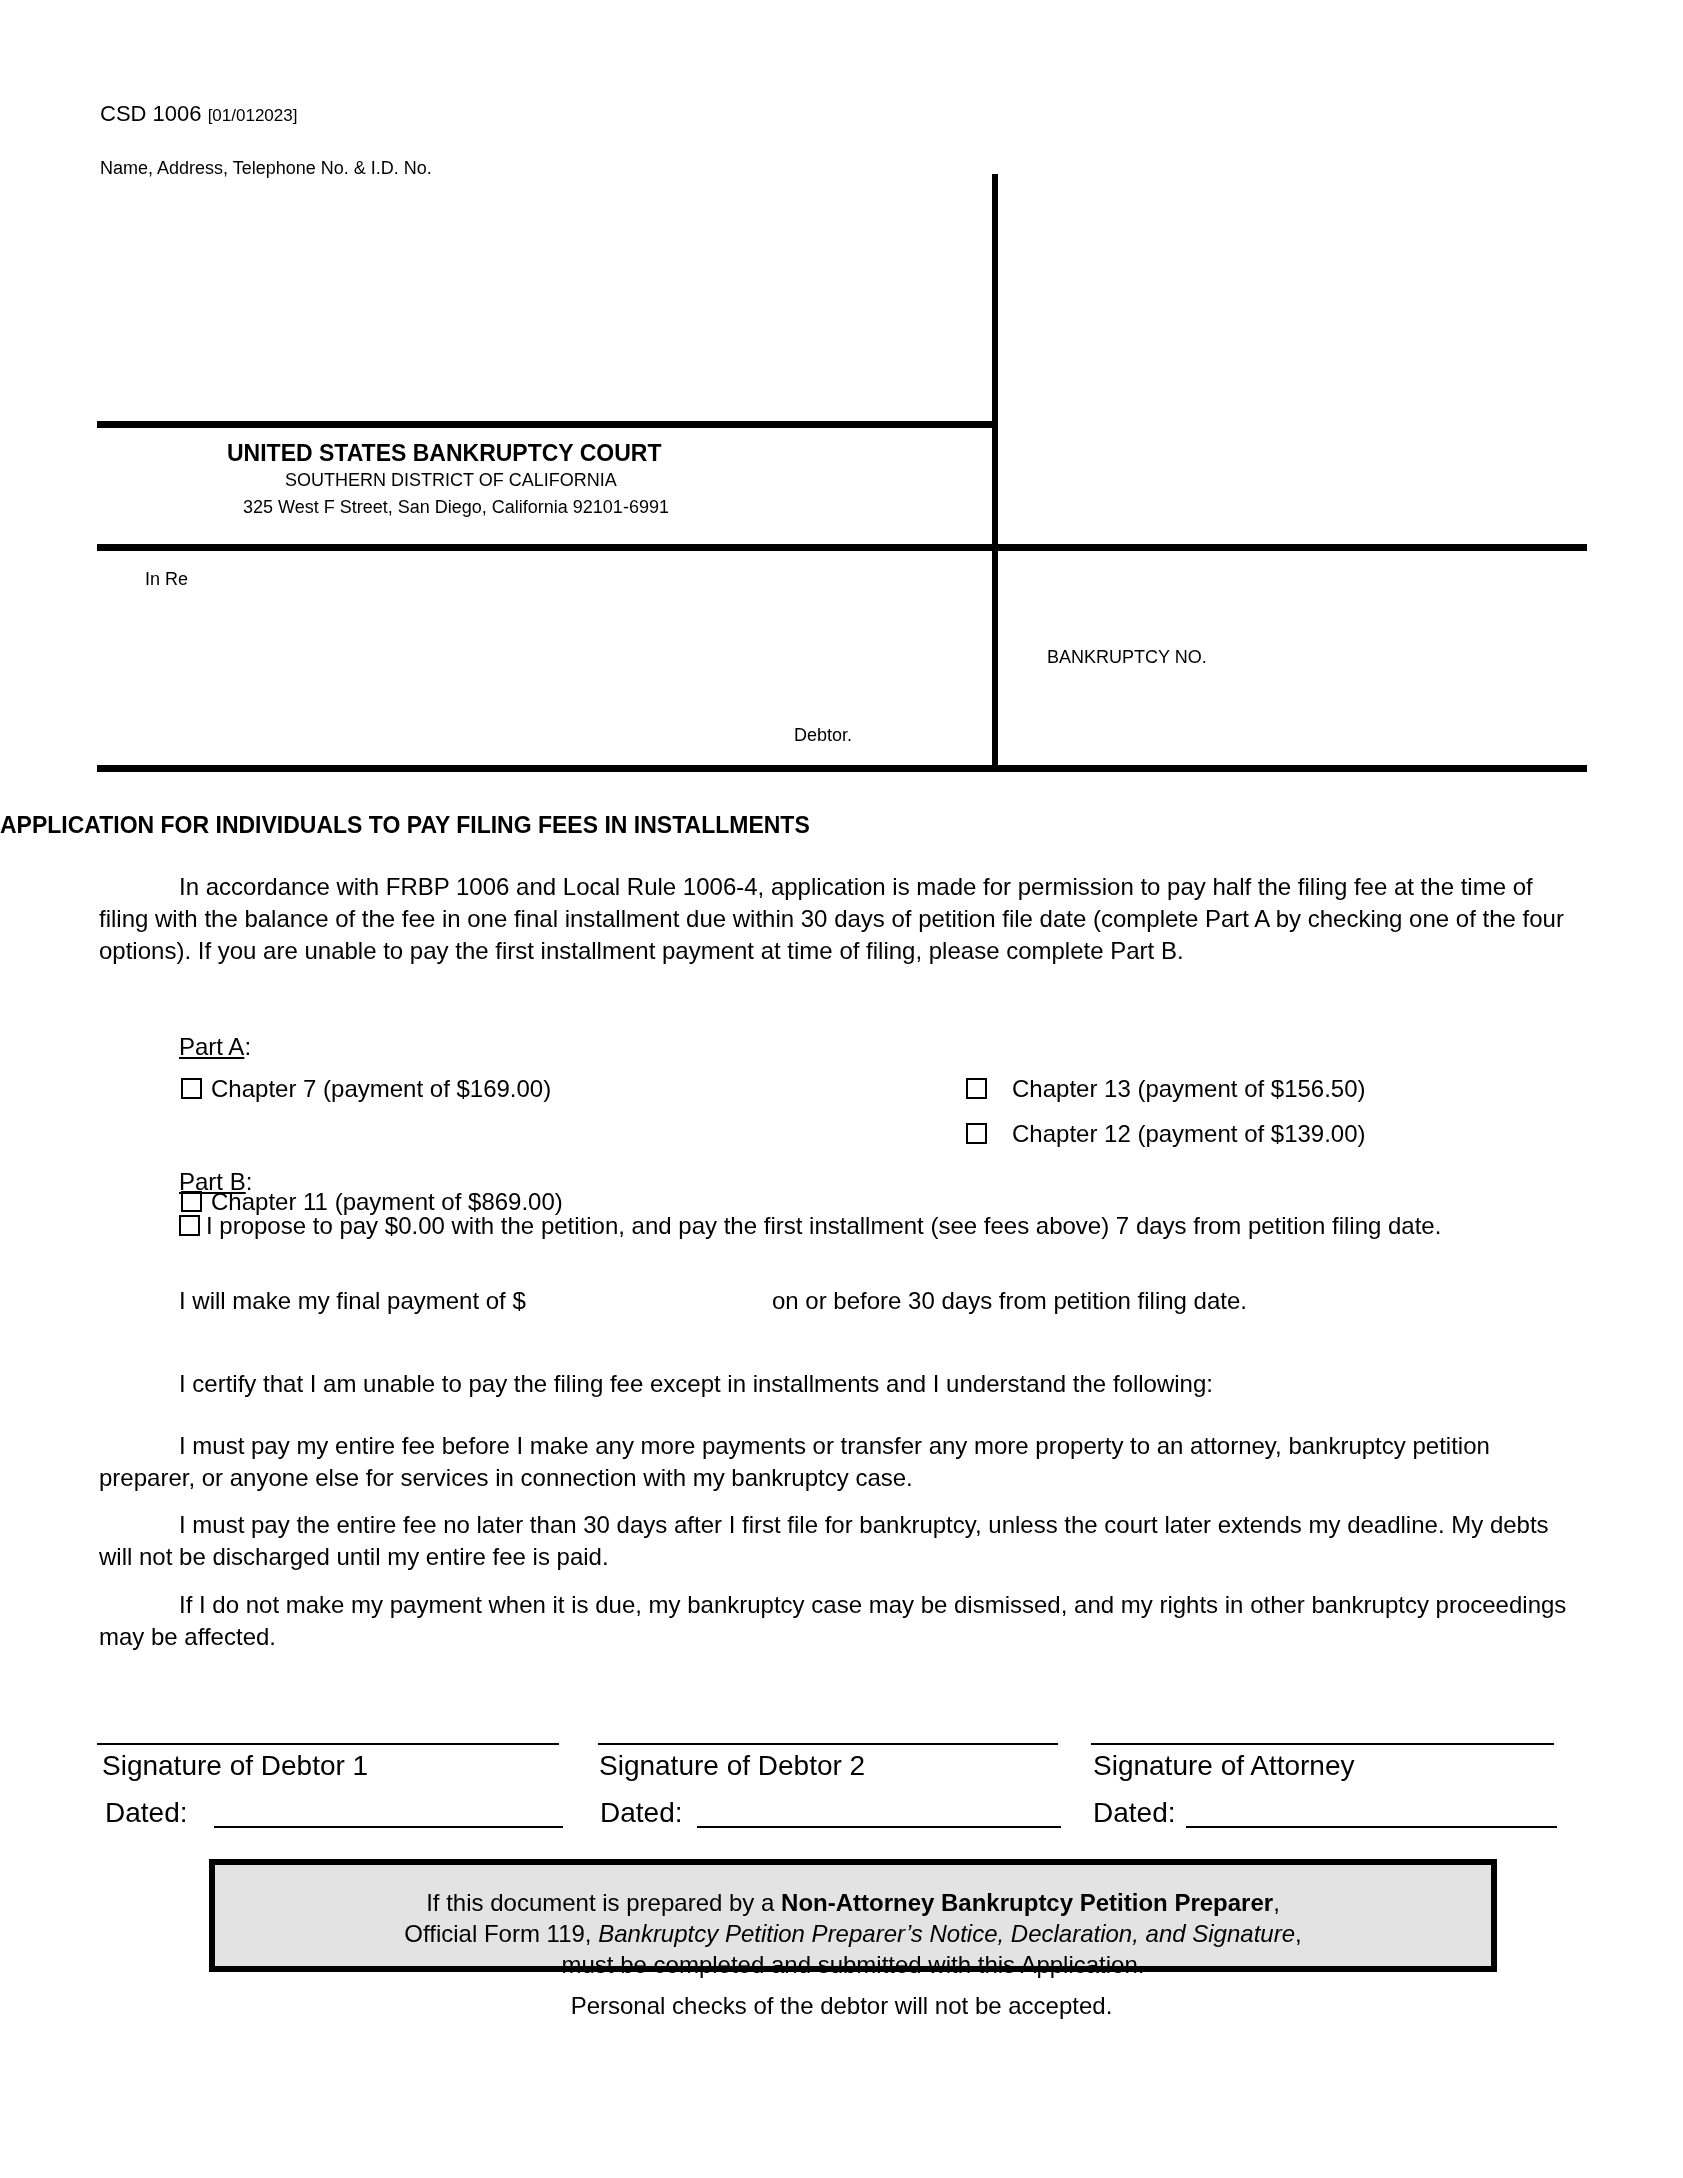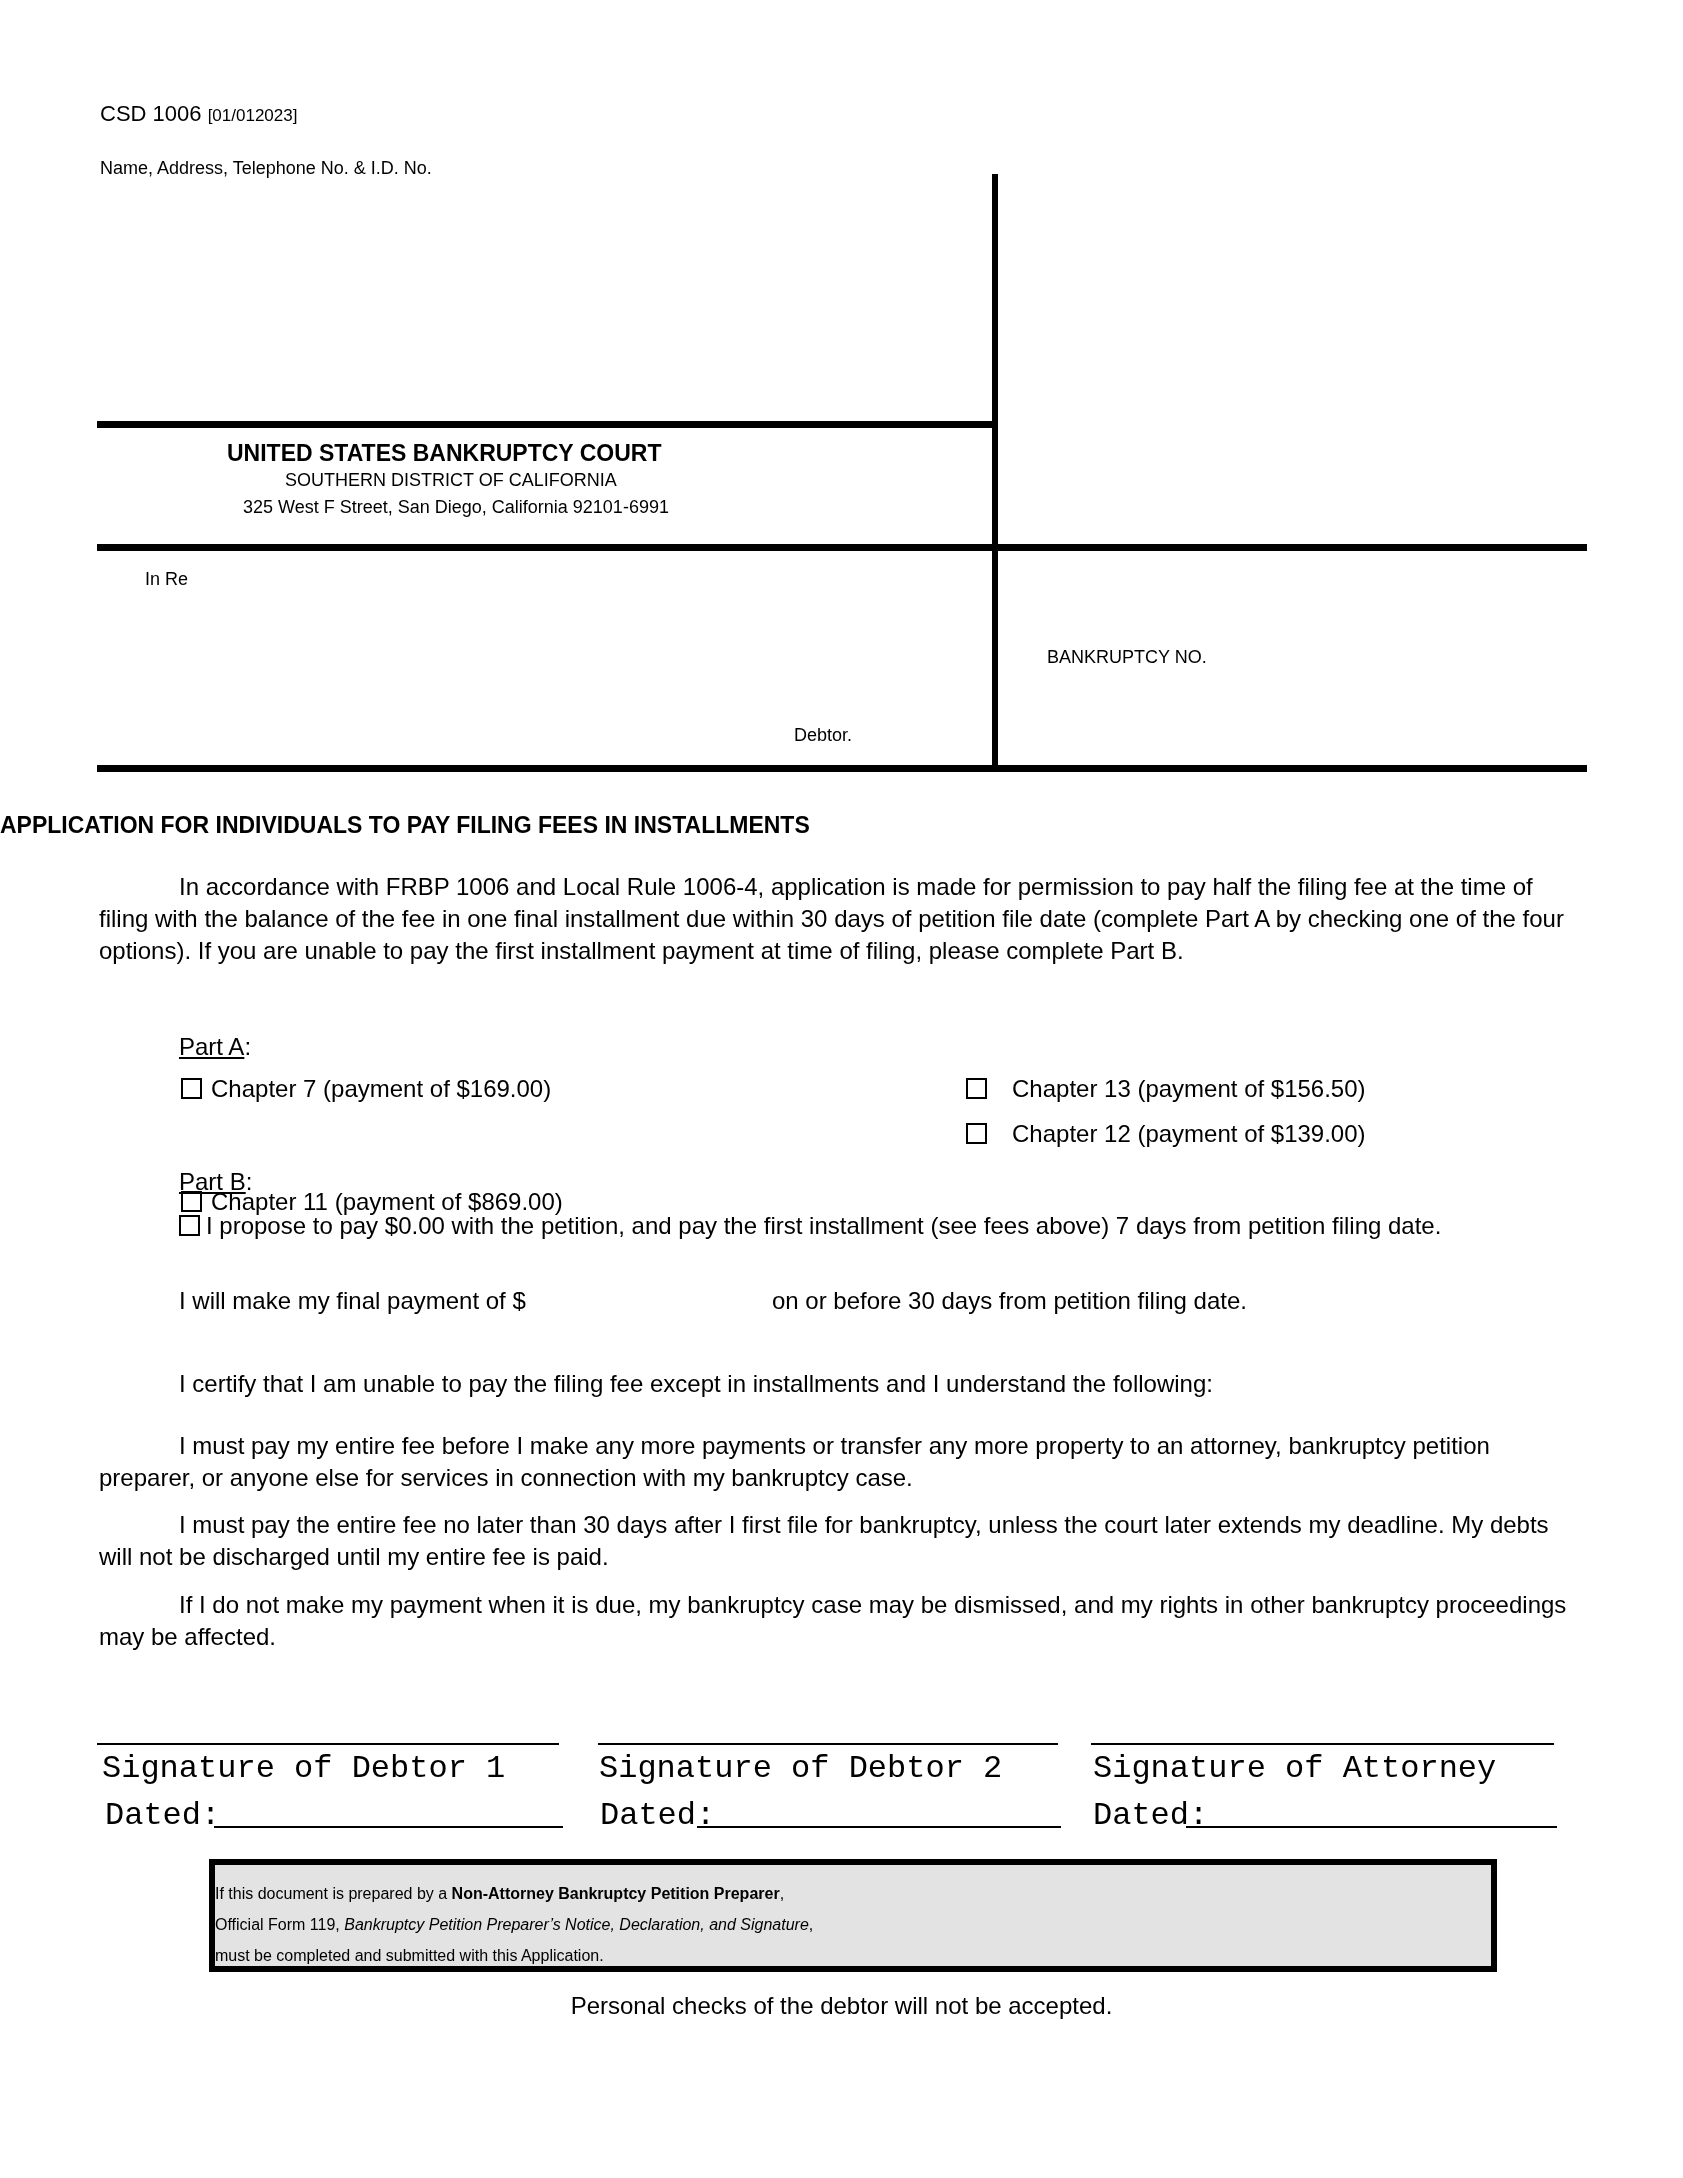--- a/index.html
+++ b/index.html
@@ -12,23 +12,23 @@
     .small { font-size: 18px; }
     .court-name { left: 227px; top: 440px; font-size: 23px; font-weight: bold; width: 525px; }
     .court-sub { font-size: 18px; }
     .title { left: 0; width: 1683px; top: 812px; font-size: 23px; font-weight: bold; }
     .para { position: absolute; left: 99px; width: 1485px; font-size: 24px; line-height: 32px; white-space: normal; }
     .indent { text-indent: 80px; }
     .u { text-decoration: underline; }
     .cb { display: inline-block; width: 21px; height: 21px; border: 2px solid #000; box-sizing: border-box; vertical-align: -2px; margin-right: 9px; background: #fff; cursor: pointer; }
     .opt { font-size: 24px; }
     .sig-line { position: absolute; height: 2px; background: #000; }
-    .sig-label { font-size: 32px; font-family: Liberation Mono, monospace; }
+    .sig-label { font-size: 28px; }
     .notice { position: absolute; left: 209px; top: 1859px; width: 1288px; height: 113px; box-sizing: border-box;
-              border: 6px solid #000; background: #e3e3e3; font-size: 16px; line-height: 31px; padding-top: 13px; }
+              border: 6px solid #000; background: #e3e3e3; text-align: center; font-size: 24px; line-height: 31px; padding-top: 22px; }
     .footer { position: absolute; left: 0; width: 1683px; text-align: center; font-size: 24px; line-height: 32px; top: 1990px; }
   </style>
 </head>
 <body>
 
 <div class="abs form-id">
   <span>CSD 1006</span>
   <span class="rev">[01/012023]</span>
 </div>
 <div class="abs small" style="left:100px; top:158px;">Name, Address, Telephone No. &amp; I.D. No.</div>

